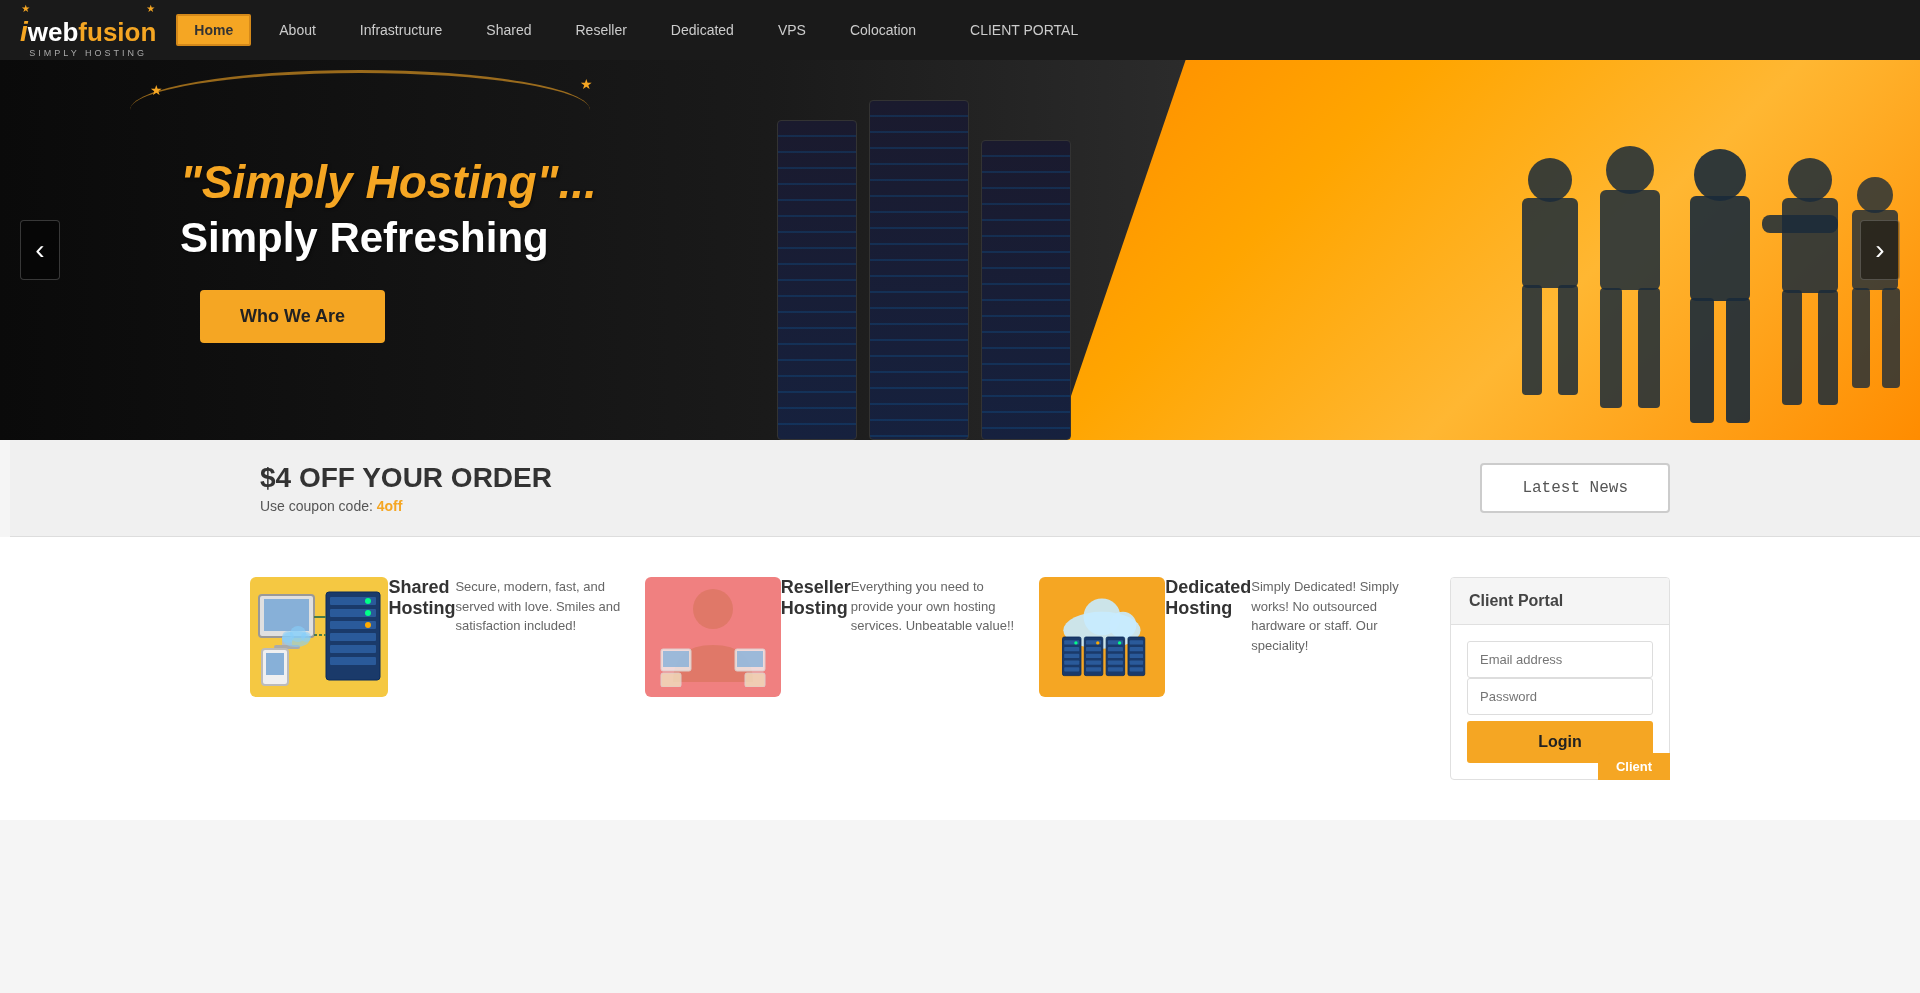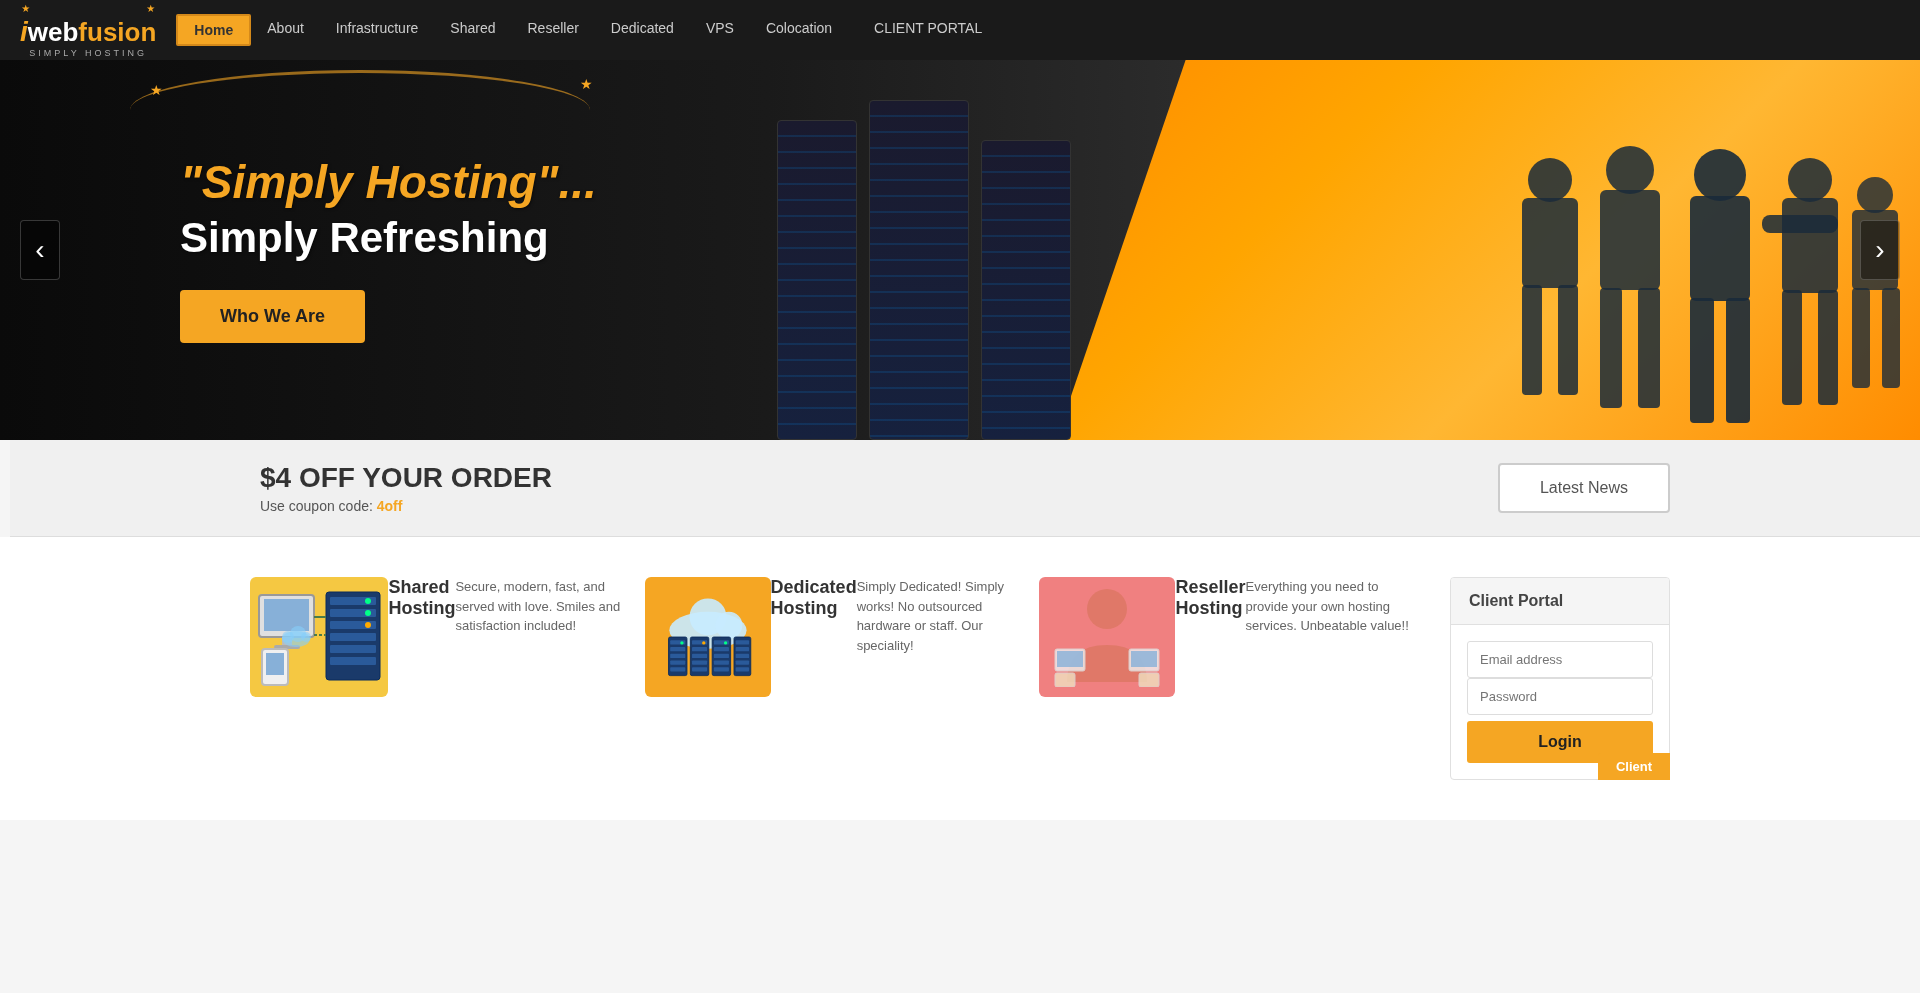--- a/index.html
+++ b/index.html
@@ -15,21 +15,22 @@
       position: relative;
       z-index: 10;
     }
     .nav-logo {
       display: flex;
       align-items: center;
       margin-right: 30px;
     }
     .nav-links {
       display: flex;
-      gap: 0;
+      align-items: center;
+      gap: 12px;
       flex: 1;
     }
     .nav-link {
       color: #ccc;
       text-decoration: none;
       padding: 6px 16px;
       font-size: 14px;
       border-radius: 2px;
       cursor: pointer;
     }
@@ -92,20 +93,21 @@
       background: #f5a623;
       color: #222;
       font-weight: bold;
       font-size: 18px;
       padding: 16px 40px;
       border-radius: 4px;
       margin-top: 28px;
       cursor: pointer;
       text-decoration: none;
       border: none;
+      margin-left: 20px;
     }
 
     
     .hero-servers {
       position: absolute;
       right: 42%;
       top: 20px;
       bottom: 0;
       width: 380px;
       display: flex;
@@ -202,20 +204,21 @@
       font-weight: bold;
     }
     .latest-news-btn {
       border: 2px solid #ccc;
       background: white;
       padding: 14px 40px;
       font-size: 16px;
       color: #555;
       cursor: pointer;
       border-radius: 4px;
+      font-family: Liberation Mono, monospace;
     }
 
     
     .main-content {
       display: flex;
       padding: 40px 250px;
       gap: 40px;
       background: white;
     }
     .content-left {
@@ -497,20 +500,40 @@
             <line x1="60" y1="48" x2="72" y2="48" stroke="#4a7a4a" stroke-width="2" stroke-dasharray="3,2"></line>
 
             <ellipse cx="42" cy="52" rx="14" ry="8" fill="rgba(135,206,250,0.6)"></ellipse>
             <circle cx="34" cy="50" r="6" fill="rgba(135,206,250,0.6)"></circle>
             <circle cx="44" cy="47" r="8" fill="rgba(135,206,250,0.6)"></circle>
             <circle cx="52" cy="50" r="5" fill="rgba(135,206,250,0.6)"></circle>
           </svg>
         </div>
         <h3>Shared Hosting</h3>
         <p>Secure, modern, fast, and served with love. Smiles and satisfaction included!</p>
+      </div>
+
+      <div class="hosting-card">
+        <div class="hosting-card-img card-img-pink">
+          <svg width="120" height="100" viewBox="0 0 120 100">
+
+            <circle cx="60" cy="22" r="20" fill="#e07868"></circle>
+            <path d="M20,95 Q20,58 60,58 Q100,58 100,95 Z" fill="#e07868"></path>
+
+            <rect x="8" y="62" width="30" height="22" rx="2" fill="#f0f0f0" stroke="#ddd" stroke-width="1" opacity="0.8"></rect>
+            <rect x="10" y="64" width="26" height="16" fill="#87b0d8" opacity="0.8"></rect>
+            <rect x="82" y="62" width="30" height="22" rx="2" fill="#f0f0f0" stroke="#ddd" stroke-width="1" opacity="0.8"></rect>
+            <rect x="84" y="64" width="26" height="16" fill="#87b0d8" opacity="0.8"></rect>
+
+            <rect x="8" y="86" width="20" height="14" rx="2" fill="#f0e0c0" stroke="#ddd" stroke-width="1" opacity="0.8"></rect>
+            <rect x="92" y="86" width="20" height="14" rx="2" fill="#f0e0c0" stroke="#ddd" stroke-width="1" opacity="0.8"></rect>
+          </svg>
+        </div>
+        <h3>Reseller Hosting</h3>
+        <p>Everything you need to provide your own hosting services. Unbeatable value!!</p>
       </div>
 
       <div class="hosting-card">
         <div class="hosting-card-img card-img-orange">
           <svg width="150" height="100" viewBox="0 0 150 100">
 
             <ellipse cx="75" cy="42" rx="46" ry="22" fill="rgba(200,235,255,0.9)"></ellipse>
             <circle cx="50" cy="38" rx="18" ry="18" fill="rgba(200,235,255,0.9)"></circle>
             <circle cx="75" cy="26" r="22" fill="rgba(200,235,255,0.9)"></circle>
             <circle cx="100" cy="36" r="16" fill="rgba(200,235,255,0.9)"></circle>
@@ -541,40 +564,20 @@
             <rect x="108" y="86" width="16" height="5" rx="1" fill="#2a5a9a"></rect>
             <circle cx="44" cy="57" r="2" fill="#00ff88"></circle>
             <circle cx="70" cy="57" r="2" fill="#ffaa00"></circle>
             <circle cx="96" cy="57" r="2" fill="#00ff88"></circle>
           </svg>
         </div>
         <h3>Dedicated Hosting</h3>
         <p>Simply Dedicated! Simply works! No outsourced hardware or staff. Our speciality!</p>
       </div>
 
-      <div class="hosting-card">
-        <div class="hosting-card-img card-img-pink">
-          <svg width="120" height="100" viewBox="0 0 120 100">
-
-            <circle cx="60" cy="22" r="20" fill="#e07868"></circle>
-            <path d="M20,95 Q20,58 60,58 Q100,58 100,95 Z" fill="#e07868"></path>
-
-            <rect x="8" y="62" width="30" height="22" rx="2" fill="#f0f0f0" stroke="#ddd" stroke-width="1" opacity="0.8"></rect>
-            <rect x="10" y="64" width="26" height="16" fill="#87b0d8" opacity="0.8"></rect>
-            <rect x="82" y="62" width="30" height="22" rx="2" fill="#f0f0f0" stroke="#ddd" stroke-width="1" opacity="0.8"></rect>
-            <rect x="84" y="64" width="26" height="16" fill="#87b0d8" opacity="0.8"></rect>
-
-            <rect x="8" y="86" width="20" height="14" rx="2" fill="#f0e0c0" stroke="#ddd" stroke-width="1" opacity="0.8"></rect>
-            <rect x="92" y="86" width="20" height="14" rx="2" fill="#f0e0c0" stroke="#ddd" stroke-width="1" opacity="0.8"></rect>
-          </svg>
-        </div>
-        <h3>Reseller Hosting</h3>
-        <p>Everything you need to provide your own hosting services. Unbeatable value!!</p>
-      </div>
-
     </div>
   </div>
 
   <div class="content-sidebar" style="position:relative;">
     <div class="client-portal-box">
       <div class="client-portal-header">Client Portal</div>
       <div class="client-portal-body">
         <input class="cp-input" type="text" placeholder="Email address" style="">
         <input class="cp-input" type="password" placeholder="Password" style="">
         <button class="cp-login-btn">Login</button>

